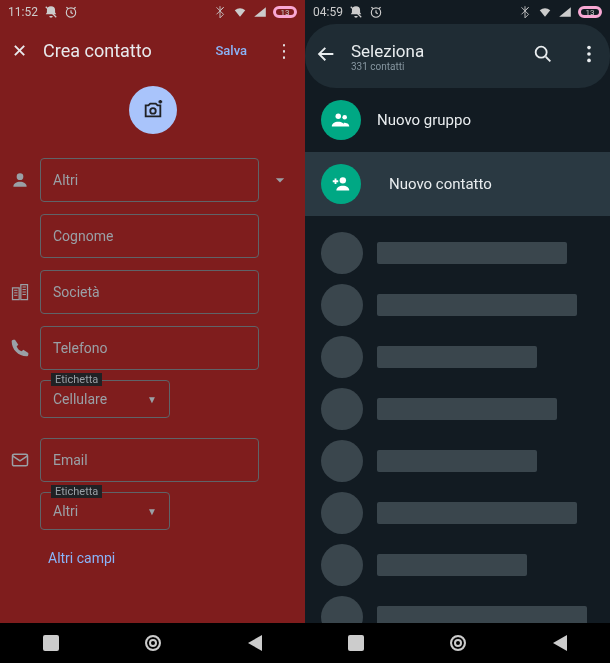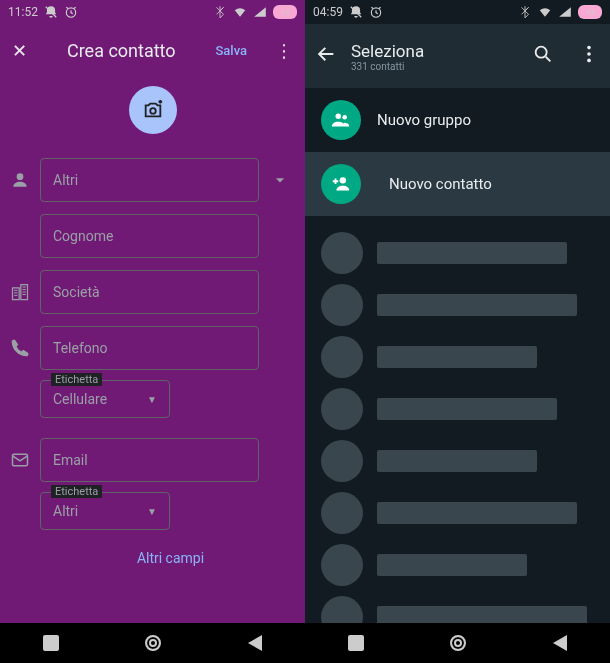--- a/index.html
+++ b/index.html
@@ -1,25 +1,25 @@
 <!DOCTYPE html>
 <html><head>
 <meta charset="utf-8">
 <style>
   * { box-sizing: border-box; margin: 0; padding: 0; font-family: Roboto, Arial, sans-serif; }
   body { background: #000; display: flex; width: 610px; height: 663px; overflow: hidden; }
   .screen { height: 663px; position: relative; color: #e0e0e0; }
-  .screen-left { width: 305px; background: #701a75; text-align: center; }
+  .screen-left { width: 305px; background: #7f1d1d; }
   .screen-right { width: 305px; background: #121b22; }
 
   
   .statusbar { height: 24px; display: flex; justify-content: space-between; align-items: center; padding: 0 8px; font-size: 12px; color: #ccc; }
   .statusbar .left, .statusbar .right { display: flex; align-items: center; gap: 6px; }
   .statusbar svg { width: 14px; height: 14px; fill: #ccc; }
-  .battery-pill { width: 24px; height: 12px; border: 7px solid #f9a8d4; border-radius: 6px; display:flex; align-items:center; justify-content:center; font-size:8px; }
+  .battery-pill { width: 24px; height: 12px; border: 3px solid #f9a8d4; border-radius: 6px; display:flex; align-items:center; justify-content:center; font-size:8px; }
 
   
   .appbar-left { height: 52px; display: flex; align-items: center; padding: 0 12px; gap: 16px; }
   .appbar-left .title { flex: 1; font-size: 18px; color: #e8eaed; }
   .appbar-left .save { color: #8ab4f8; font-size: 13px; font-weight: 500; }
   .close-x, .more-v { color: #e8eaed; font-size: 18px; }
 
   
   .photo-row { display: flex; justify-content: center; padding: 10px 0 24px; }
   .photo-circle { width: 48px; height: 48px; border-radius: 50%; background: #a9c4fb; display:flex; align-items:center; justify-content:center; }
@@ -40,21 +40,21 @@
   .more-fields { color:#8ab4f8; font-size:14px; padding: 8px 0 0 40px; }
 
   
   .navbar { position:absolute; bottom:0; left:0; right:0; height:40px; background:#000; display:flex; justify-content:space-around; align-items:center; }
   .navbar .nb { width: 16px; height: 16px; }
   .nb-square { background:#ccc; border-radius:2px; }
   .nb-circle { width:16px; height:16px; border:2px solid #ccc; border-radius:50%; box-shadow: inset 0 0 0 2px #000, inset 0 0 0 4px #ccc;}
   .nb-tri { width:0; height:0; border-top:8px solid transparent; border-bottom:8px solid transparent; border-right:14px solid #ccc; }
 
   
-  .appbar-right { height: 64px; display:flex; align-items:center; padding: 0 10px; gap: 14px; background:#1f2c34; }
+  .appbar-right { height: 64px; display:flex; align-items:center; padding: 0 10px; gap: 14px; background:#1f2c34;border-radius:31px; }
   .appbar-right .back svg { width:22px; height:22px; fill:#e9edef; }
   .appbar-right .titles { flex:1; }
   .appbar-right .t1 { font-size:17px; color:#e9edef; }
   .appbar-right .t2 { font-size:10px; color:#8696a0; }
   .appbar-right .ic svg { width:22px; height:22px; fill:#e9edef; }
 
   .action-row { display:flex; align-items:center; gap:16px; padding: 12px 16px; }
   .action-row.hl { background:#2a3942;gap:28px; }
   .action-circle { width:40px; height:40px; border-radius:50%; background:#00a884; display:flex; align-items:center; justify-content:center; }
   .action-circle svg { width:22px; height:22px; fill:#fff; }

